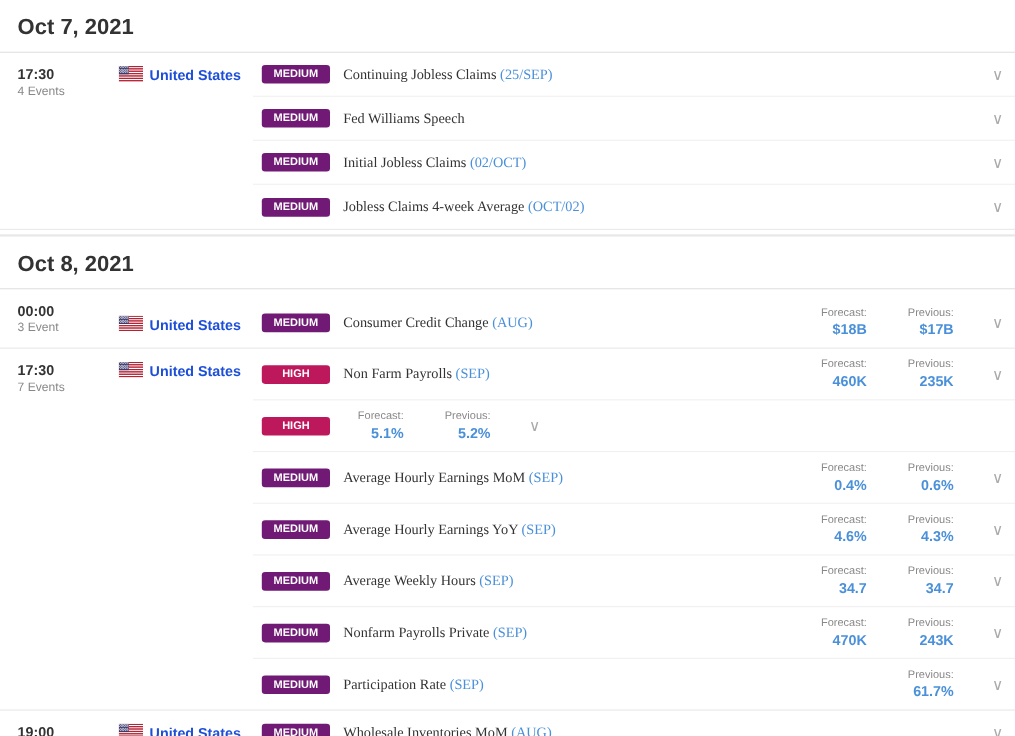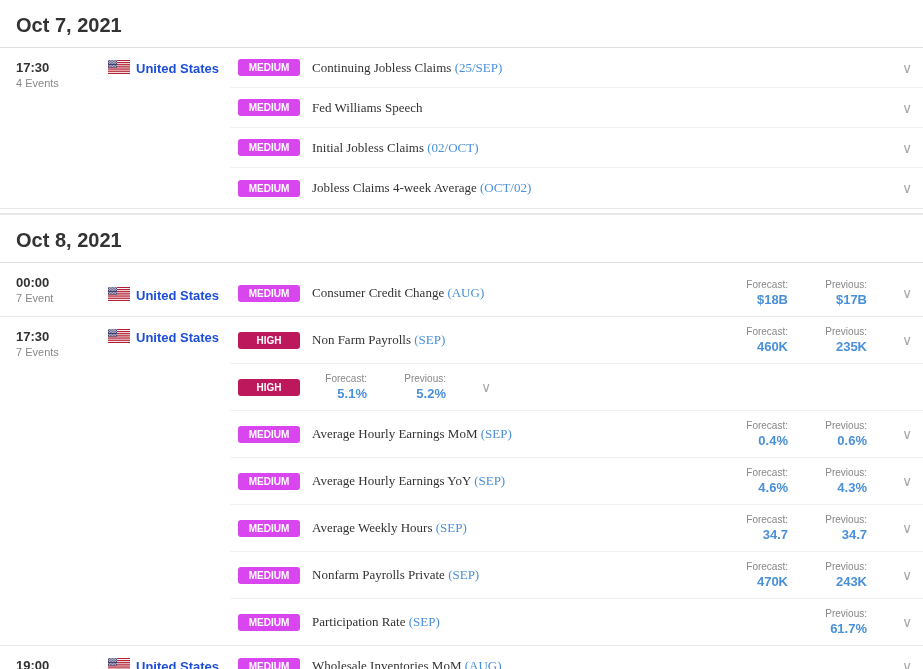--- a/index.html
+++ b/index.html
@@ -67,21 +67,21 @@
       border-radius: 3px;
       font-size: 10px;
       font-weight: bold;
       color: #fff;
       min-width: 62px;
       text-align: center;
       margin-right: 12px;
       flex-shrink: 0;
     }
     .badge-medium {
-      background: #d946ef;
+      background: #701a75;
     }
     .badge-high {
       background: #be185d;
     }
     .event-name {
       flex: 1;
       font-size: 13px;
       color: #333;
       font-family: Liberation Serif, serif;
     }
@@ -209,21 +209,21 @@
           </div>
         </div>
       </div>
     </div>
     <div>
       <div class="section-divider"></div>
       <div class="date-header">Oct 8, 2021</div>
       <div style="display: flex; align-items: flex-end; border-bottom: 1px solid rgb(232, 232, 232);">
         <div class="time-col">
           <div class="time-val">00:00</div>
-          <div class="events-count">7 Event</div>
+          <div class="events-count">3 Event</div>
         </div>
         <div class="flag-country-col">
           <span style="margin-right: 6px; flex-shrink: 0;"><svg xmlns="http://www.w3.org/2000/svg" viewBox="0 0 22 14" width="22" height="14">
     <rect width="22" height="14" fill="#B22234"></rect>
     <rect y="1.077" width="22" height="1.077" fill="#fff"></rect>
     <rect y="2.154" width="22" height="1.077" fill="#B22234"></rect>
     <rect y="3.231" width="22" height="1.077" fill="#fff"></rect>
     <rect y="4.308" width="22" height="1.077" fill="#B22234"></rect>
     <rect y="5.385" width="22" height="1.077" fill="#fff"></rect>
     <rect y="6.462" width="22" height="1.077" fill="#B22234"></rect>

